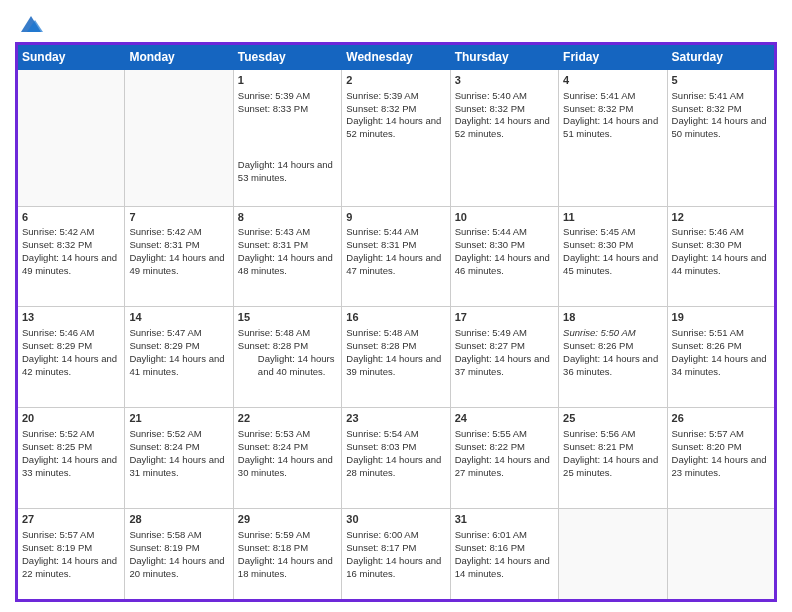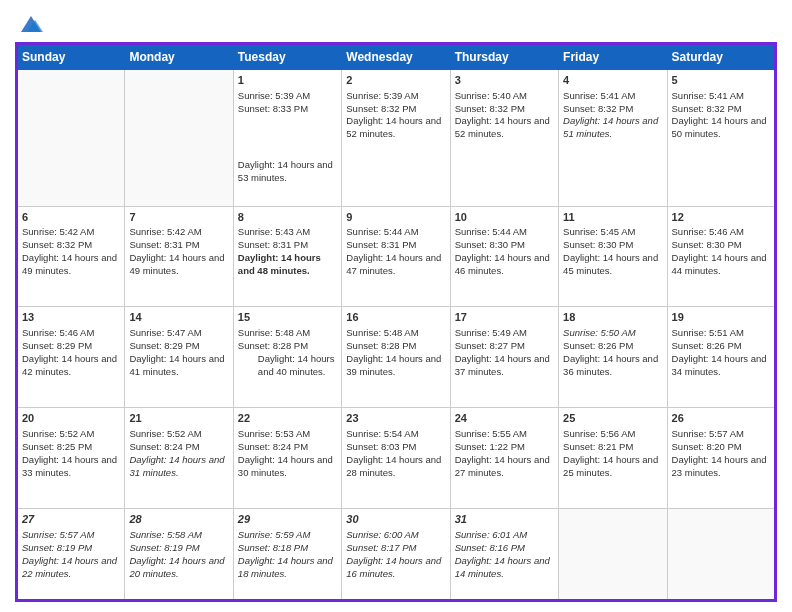--- a/index.html
+++ b/index.html
@@ -85,21 +85,20 @@
       font-size: 11px;
       font-weight: bold;
       display: block;
       margin-bottom: 2px;
     }
     .cal-row td {
       height: 88px;
     }
     .cal-row-last td {
       height: 80px;
-      font-style: italic;
     }
   </style>
 </head>
 <body>
 
 <div class="page">
   <div class="header">
     <div class="logo">
       <div style="display:flex;flex-direction:column;align-items:flex-start;">
         <div style="display:flex;align-items:center;">
@@ -149,21 +148,21 @@
           <td>
             <span class="day-num">3</span>
             <span style="display: block;">Sunrise: 5:40 AM</span>
             <span style="display: block;">Sunset: 8:32 PM</span>
             <span style="display: block;">Daylight: 14 hours and 52 minutes.</span>
           </td>
           <td>
             <span class="day-num">4</span>
             <span style="display: block;">Sunrise: 5:41 AM</span>
             <span style="display: block;">Sunset: 8:32 PM</span>
-            <span style="display: block; font-style: italic;">Daylight: 14 hours and 51 minutes.</span>
+            <span style="display: block;">Daylight: 14 hours and 51 minutes.</span>
           </td>
           <td>
             <span class="day-num">5</span>
             <span style="display: block;">Sunrise: 5:41 AM</span>
             <span style="display: block;">Sunset: 8:32 PM</span>
             <span style="display: block;">Daylight: 14 hours and 50 minutes.</span>
           </td>
         </tr>
         <tr class="cal-row">
           <td>
@@ -175,21 +174,21 @@
           <td>
             <span class="day-num">7</span>
             <span style="display: block;">Sunrise: 5:42 AM</span>
             <span style="display: block;">Sunset: 8:31 PM</span>
             <span style="display: block;">Daylight: 14 hours and 49 minutes.</span>
           </td>
           <td>
             <span class="day-num">8</span>
             <span style="display: block;">Sunrise: 5:43 AM</span>
             <span style="display: block;">Sunset: 8:31 PM</span>
-            <span style="display: block; font-weight: bold;">Daylight: 14 hours and 48 minutes.</span>
+            <span style="display: block;">Daylight: 14 hours and 48 minutes.</span>
           </td>
           <td>
             <span class="day-num">9</span>
             <span style="display: block;">Sunrise: 5:44 AM</span>
             <span style="display: block;">Sunset: 8:31 PM</span>
             <span style="display: block;">Daylight: 14 hours and 47 minutes.</span>
           </td>
           <td>
             <span class="day-num">10</span>
             <span style="display: block;">Sunrise: 5:44 AM</span>
@@ -257,38 +256,38 @@
           <td>
             <span class="day-num">20</span>
             <span style="display: block;">Sunrise: 5:52 AM</span>
             <span style="display: block;">Sunset: 8:25 PM</span>
             <span style="display: block;">Daylight: 14 hours and 33 minutes.</span>
           </td>
           <td>
             <span class="day-num">21</span>
             <span style="display: block;">Sunrise: 5:52 AM</span>
             <span style="display: block;">Sunset: 8:24 PM</span>
-            <span style="display: block; font-style: italic;">Daylight: 14 hours and 31 minutes.</span>
+            <span style="display: block;">Daylight: 14 hours and 31 minutes.</span>
           </td>
           <td>
             <span class="day-num">22</span>
             <span style="display: block;">Sunrise: 5:53 AM</span>
             <span style="display: block;">Sunset: 8:24 PM</span>
             <span style="display: block;">Daylight: 14 hours and 30 minutes.</span>
           </td>
           <td>
             <span class="day-num">23</span>
             <span style="display: block;">Sunrise: 5:54 AM</span>
             <span style="display: block;">Sunset: 8:03 PM</span>
             <span style="display: block;">Daylight: 14 hours and 28 minutes.</span>
           </td>
           <td>
             <span class="day-num">24</span>
             <span style="display: block;">Sunrise: 5:55 AM</span>
-            <span style="display: block;">Sunset: 1:22 PM</span>
+            <span style="display: block;">Sunset: 8:22 PM</span>
             <span style="display: block;">Daylight: 14 hours and 27 minutes.</span>
           </td>
           <td>
             <span class="day-num">25</span>
             <span style="display: block;">Sunrise: 5:56 AM</span>
             <span style="display: block;">Sunset: 8:21 PM</span>
             <span style="display: block;">Daylight: 14 hours and 25 minutes.</span>
           </td>
           <td>
             <span class="day-num">26</span>

